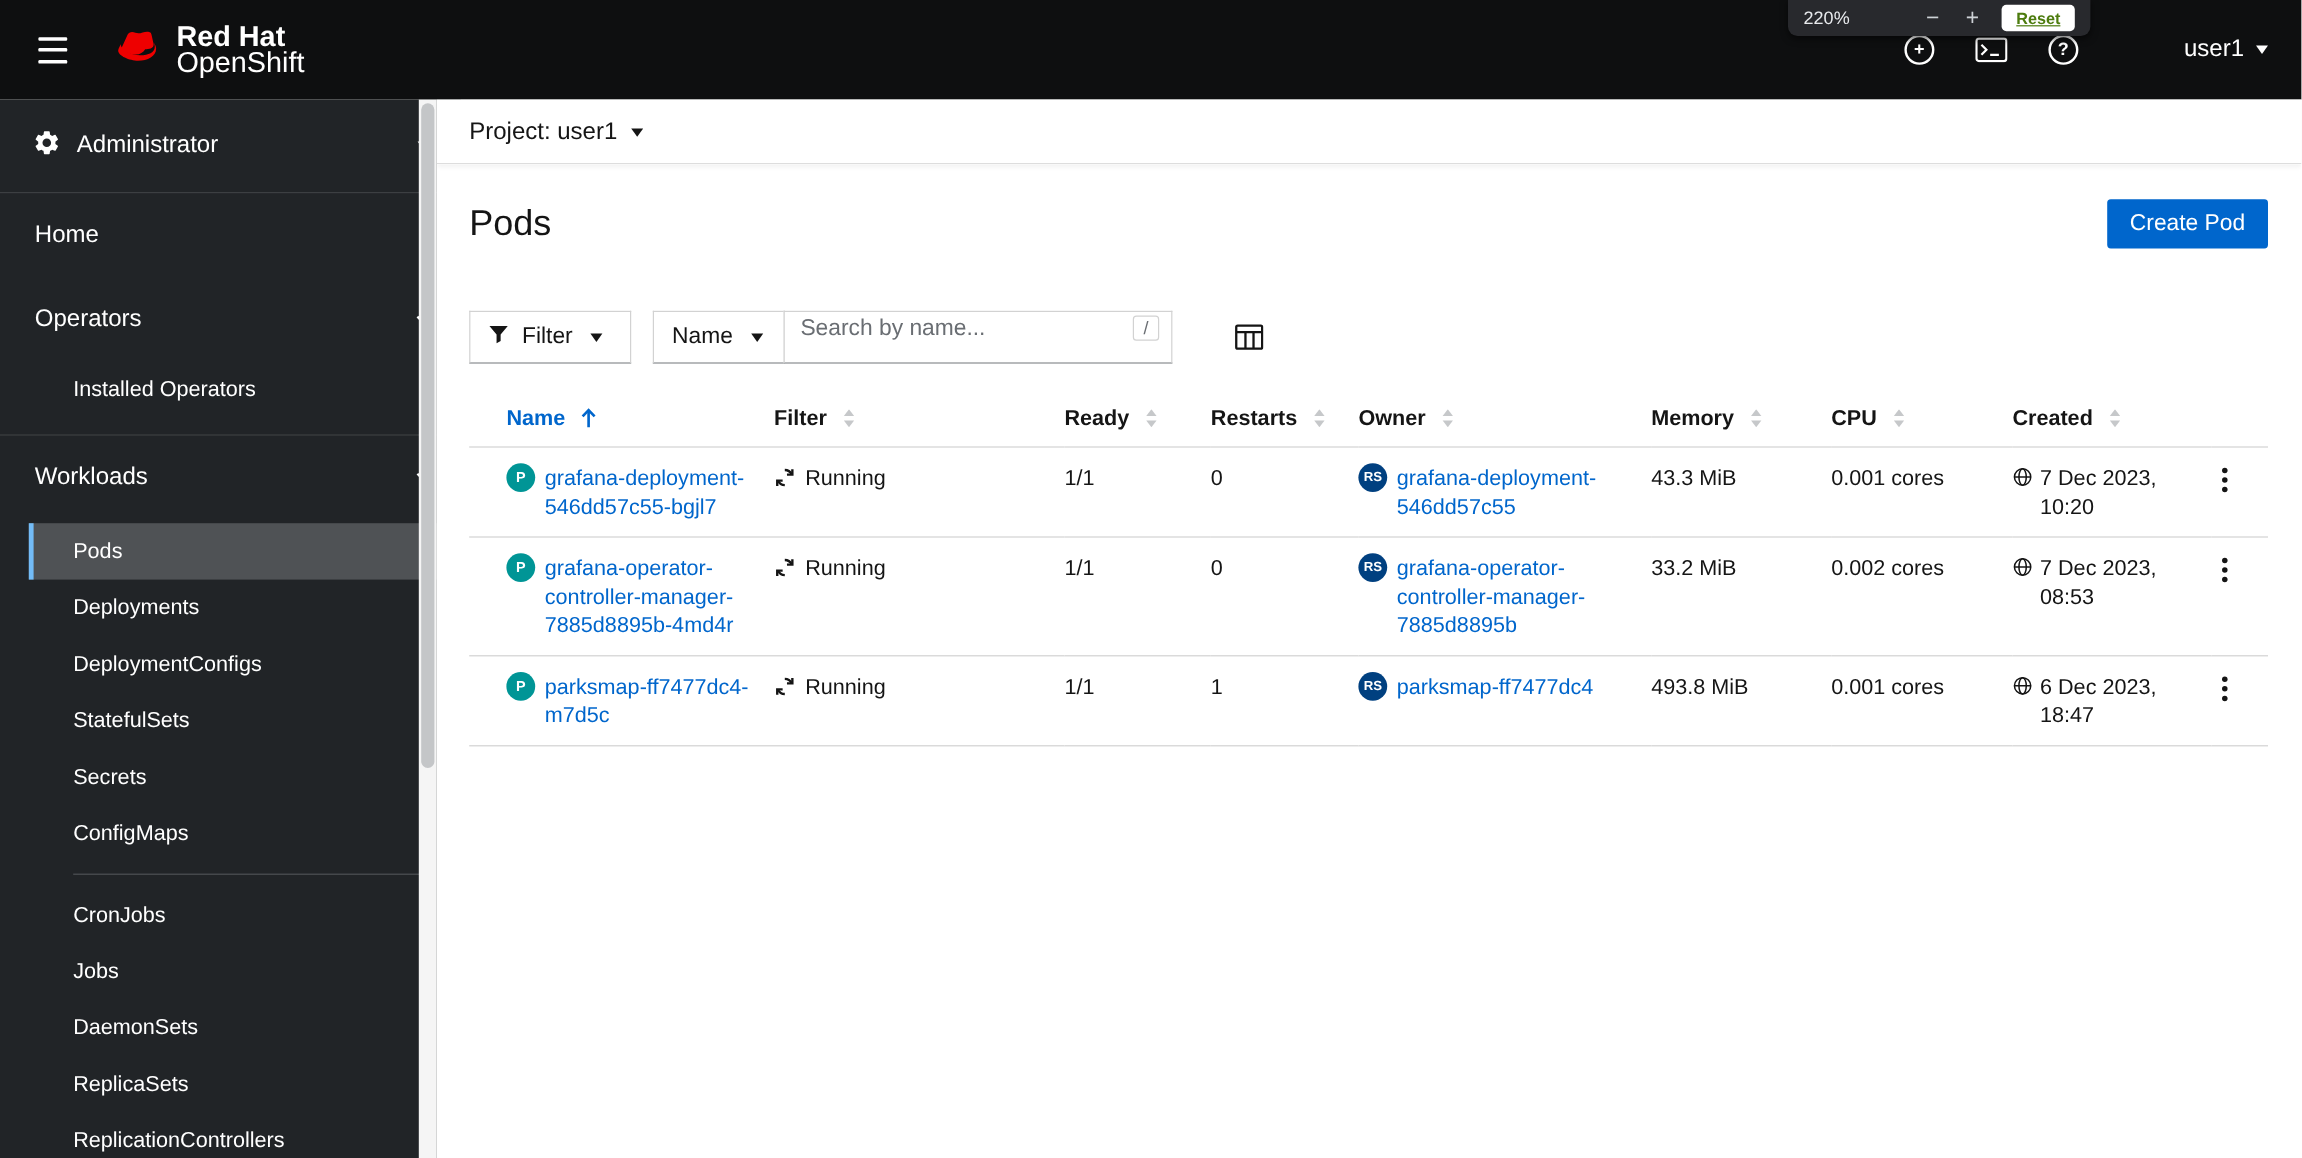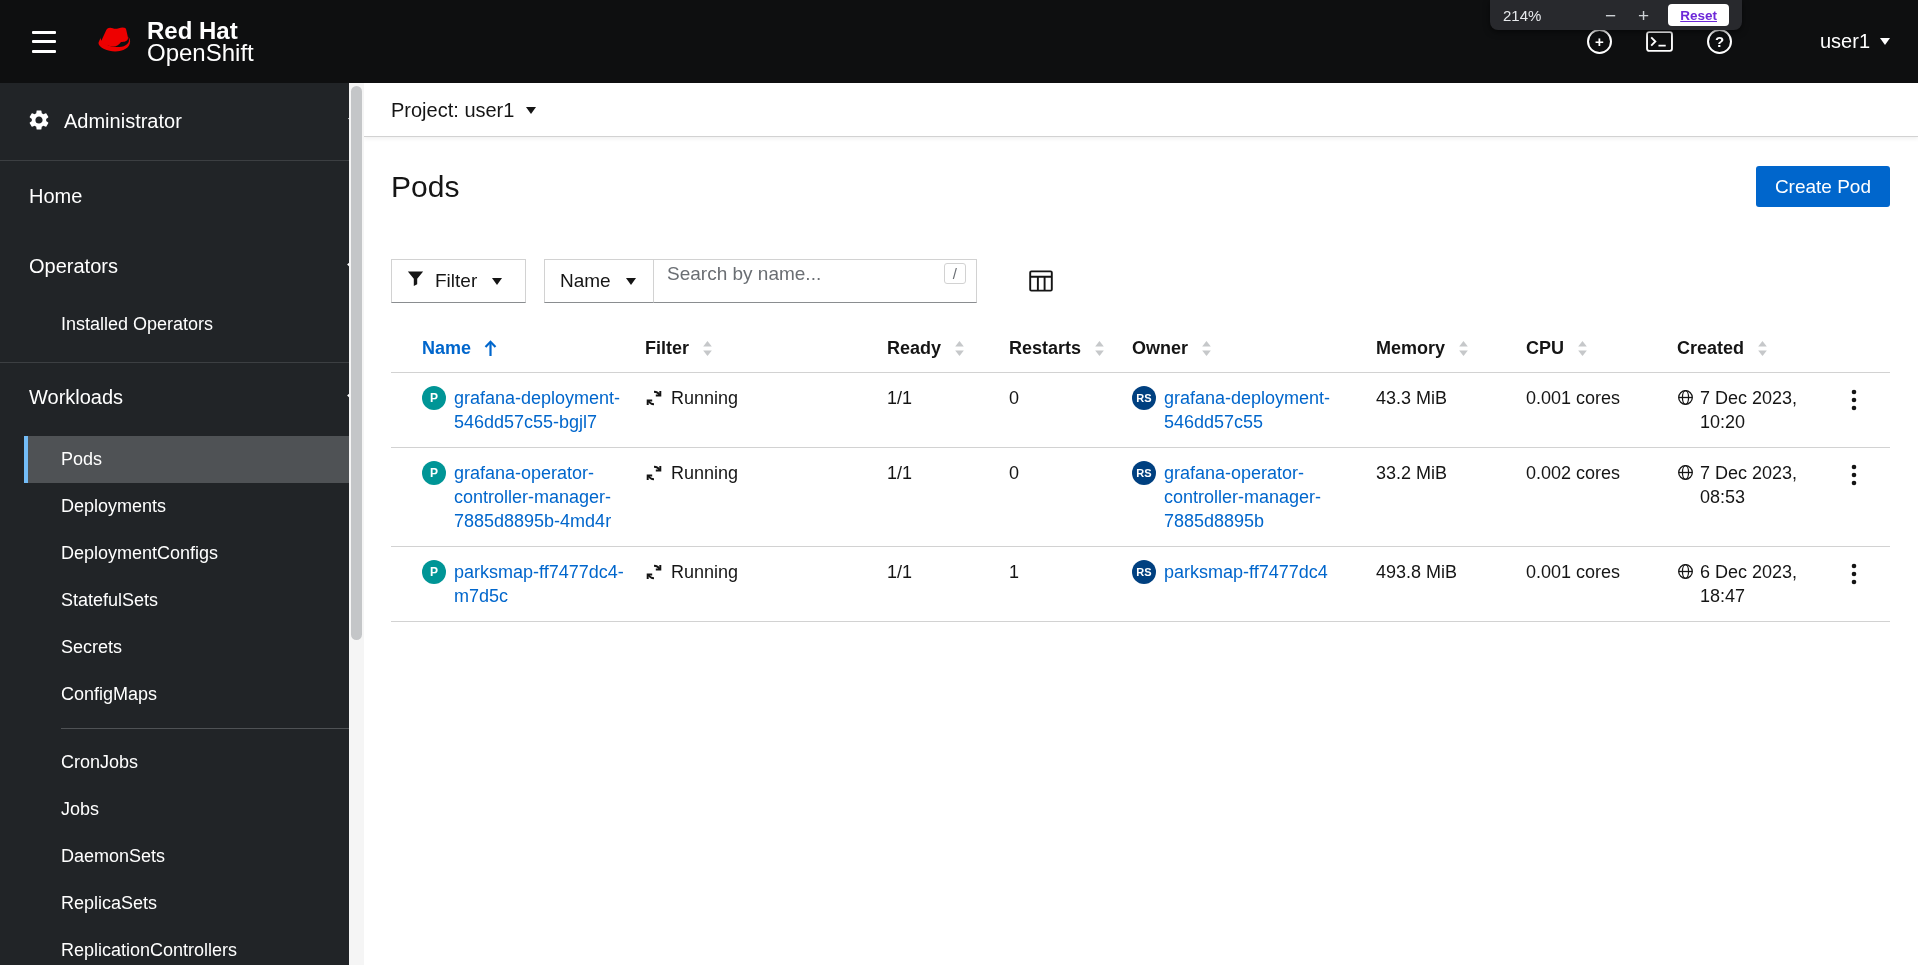--- a/index.html
+++ b/index.html
@@ -24,21 +24,21 @@
   .user-menu { display:flex; align-items:center; gap:10px; color:#fff; font-size:20px;
                margin-left:54px; background:none; border:none; cursor:pointer; }
   .caret { width:0; height:0; border-left:5.5px solid transparent; border-right:5.5px solid transparent;
            border-top:7px solid currentColor; display:inline-block; }
 
   
   .zoom-bubble { position:absolute; left:1490px; top:0; width:252px; height:30px; background:#28292d;
                  border-radius:0 0 8px 8px; box-shadow:0 2px 6px rgba(0,0,0,.55); z-index:50;
                  display:flex; align-items:center; padding:0 13px; color:#e8eaed; font-size:15px; }
   .zoom-btn { background:none; border:none; color:#cdd1d5; font-size:19px; line-height:1; cursor:pointer; padding:0 2px; }
-  .zoom-reset { margin-left:17px; background:#fff; color:#6d28d9; border:none; border-radius:4px;
+  .zoom-reset { margin-left:17px; background:#fff; color:#4d7c0f; border:none; border-radius:4px;
                 font-size:13.5px; font-weight:700; height:22px; padding:0 12px; cursor:pointer;text-decoration:underline; }
 
   
   .sidebar { position:absolute; top:83px; left:0; width:384px; height:882px; background:#212427; color:#fff; overflow:hidden; }
   .persp { height:78px; display:flex; align-items:center; padding:0 26px 0 27px;
            border-bottom:1px solid #3c3f42; cursor:pointer; }
   .persp-label { font-size:20px; margin-left:13px; }
   .persp .caret { margin-left:auto; color:#fff; }
   ul { list-style:none; }
   .nav-top { display:flex; align-items:center; padding:0 26px 0 29px; height:70px; font-size:20px; cursor:pointer;gap:16px; }
@@ -134,21 +134,21 @@
       </button>
       <button class="round-icon">?</button>
       <button class="user-menu">
         <span>user1</span>
         <span class="caret"></span>
       </button>
     </div>
   </header>
 
   <div class="zoom-bubble">
-    <span>214%</span>
+    <span>220%</span>
     <button class="zoom-btn" style="margin-left:auto;">−</button>
     <button class="zoom-btn" style="margin-left:18px;">+</button>
     <button class="zoom-reset">Reset</button>
   </div>
 
   <nav class="sidebar">
     <div class="persp">
       <span>
         <svg width="24" height="24" viewBox="0 0 24 24" fill="#fff">
             <path d="M19.14 12.94c.04-.3.06-.61.06-.94 0-.32-.02-.64-.07-.94l2.03-1.58a.49.49 0 0 0 .12-.61l-1.92-3.32a.49.49 0 0 0-.59-.22l-2.39.96c-.5-.38-1.03-.7-1.62-.94l-.36-2.54a.48.48 0 0 0-.48-.41h-3.84c-.24 0-.43.17-.47.41l-.36 2.54c-.59.24-1.13.57-1.62.94l-2.39-.96a.49.49 0 0 0-.59.22L2.74 8.87c-.12.21-.08.47.12.61l2.03 1.58c-.05.3-.09.63-.09.94s.02.64.07.94l-2.03 1.58a.49.49 0 0 0-.12.61l1.92 3.32c.12.22.37.29.59.22l2.39-.96c.5.38 1.03.7 1.62.94l.36 2.54c.05.24.24.41.48.41h3.84c.24 0 .44-.17.47-.41l.36-2.54c.59-.24 1.13-.56 1.62-.94l2.39.96c.22.08.47 0 .59-.22l1.92-3.32c.12-.22.07-.47-.12-.61l-2.01-1.58zM12 15.6A3.61 3.61 0 0 1 8.4 12c0-1.98 1.62-3.6 3.6-3.6s3.6 1.62 3.6 3.6-1.62 3.6-3.6 3.6z"></path>

